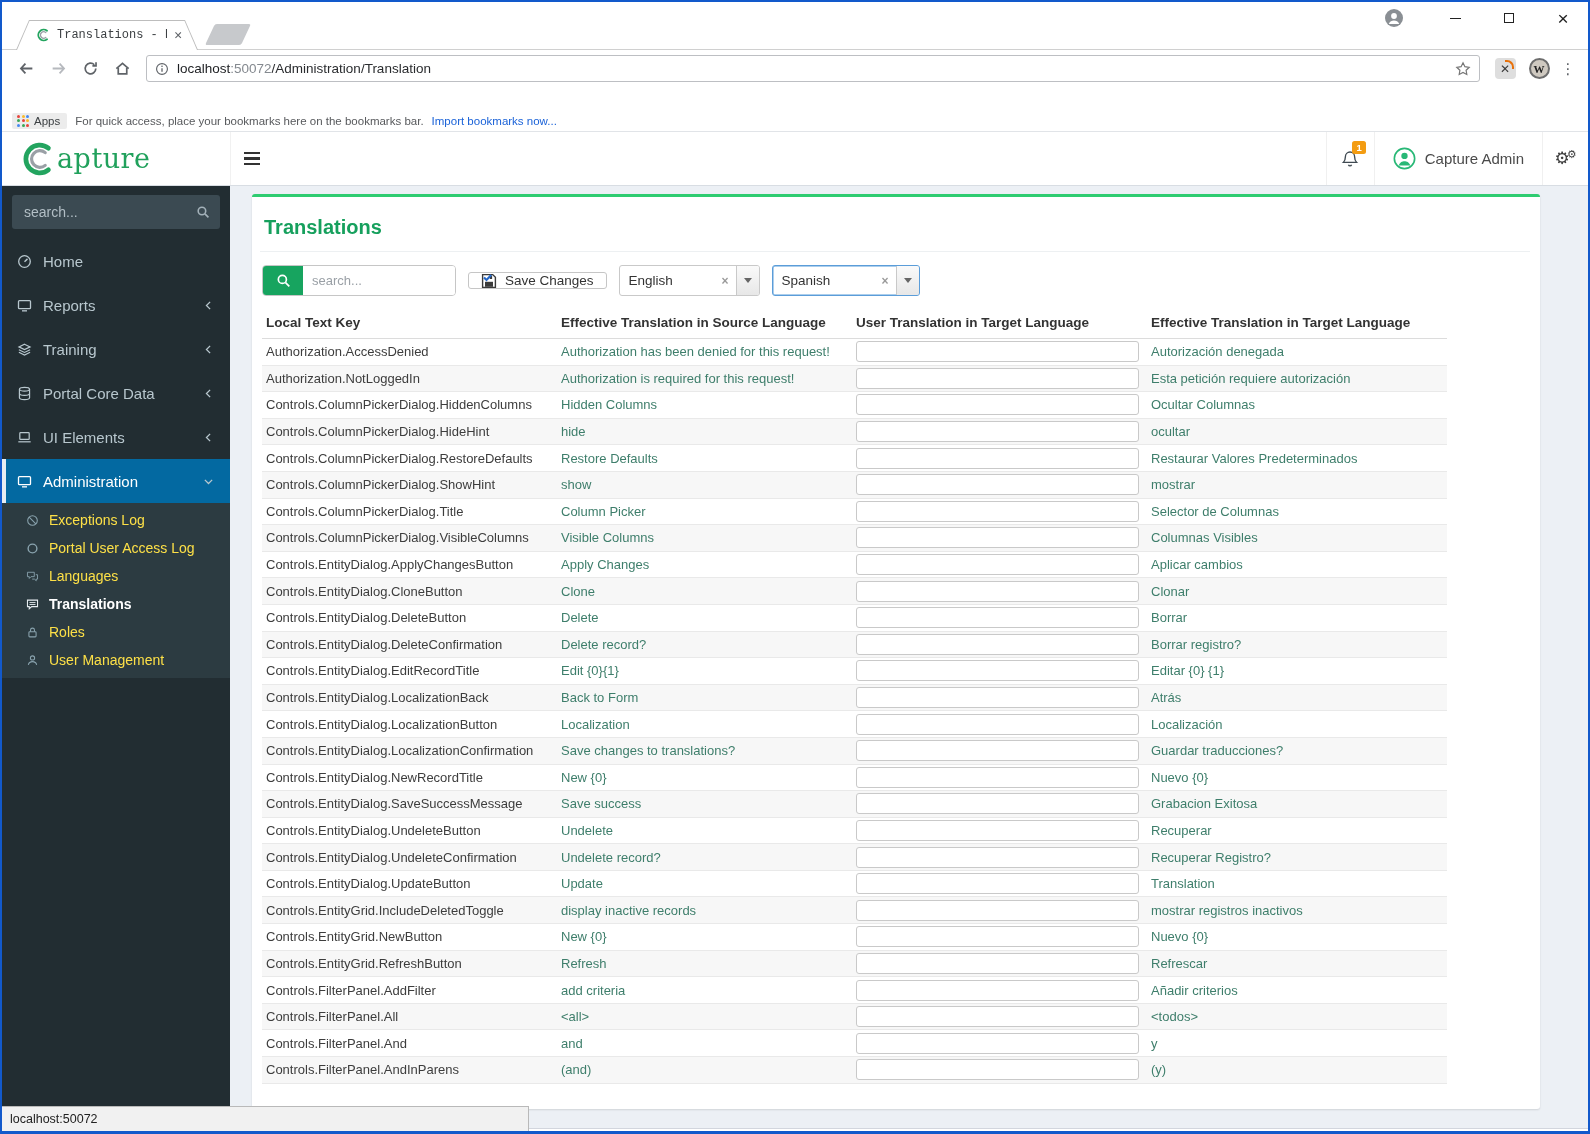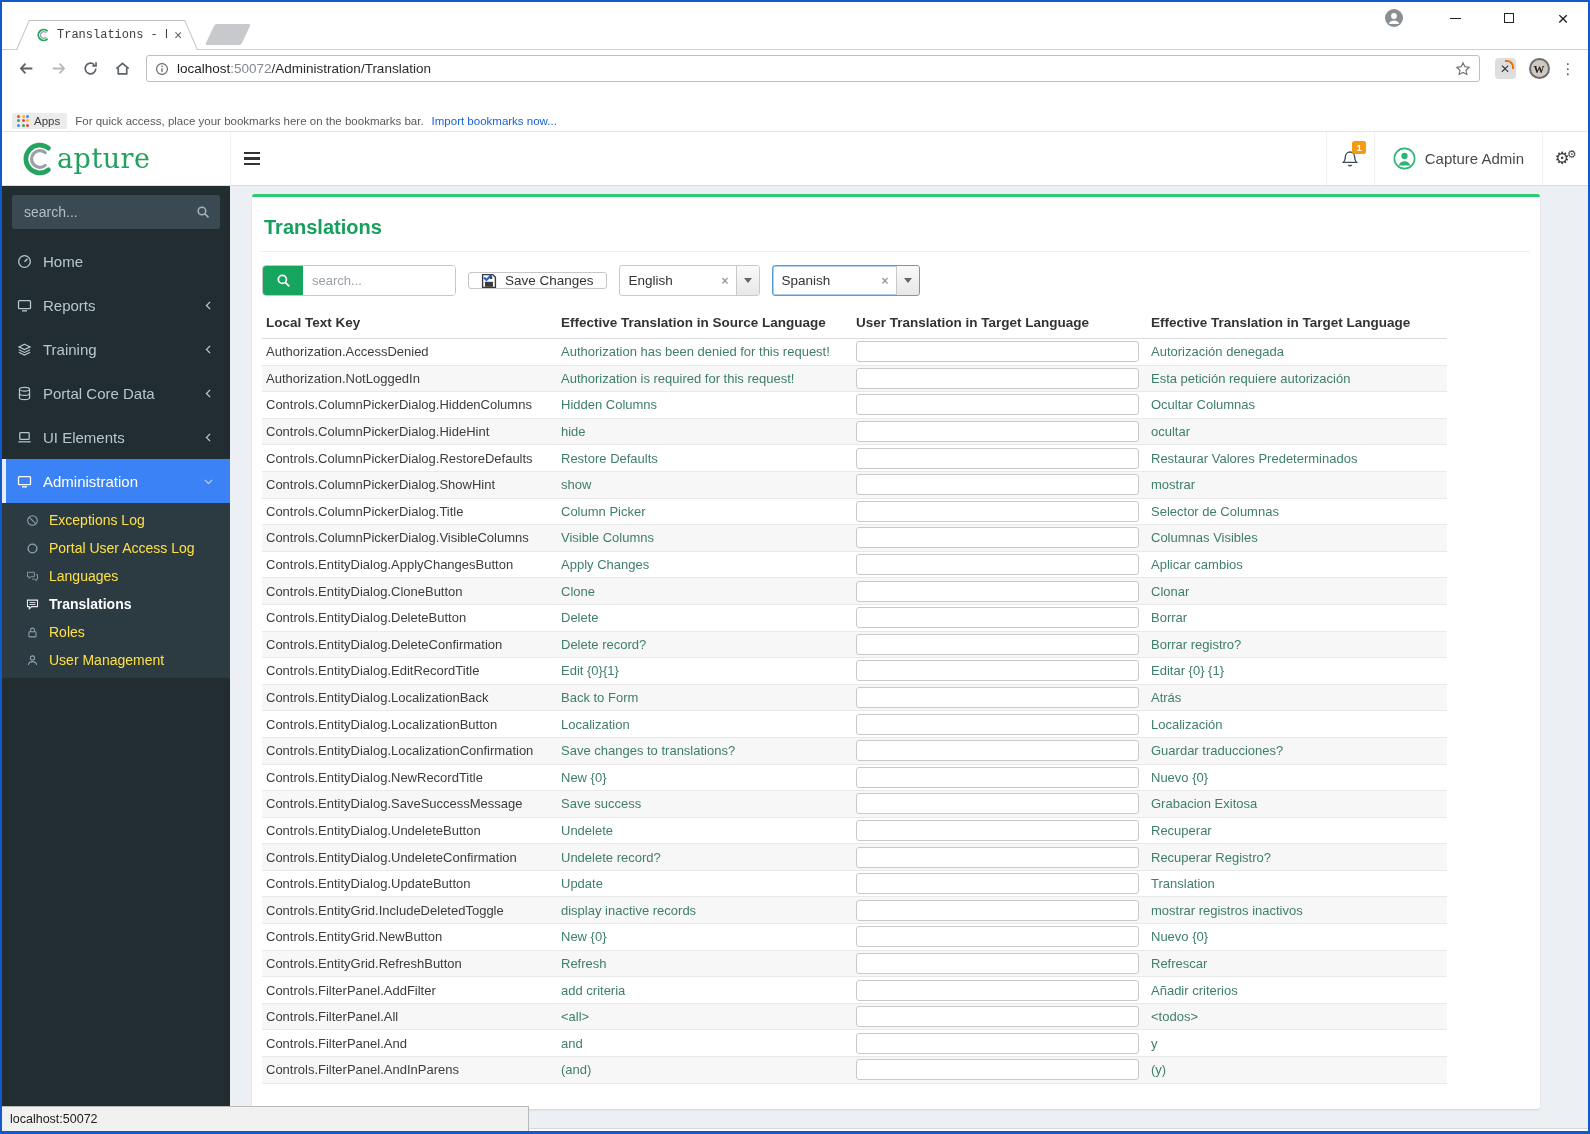--- a/index.html
+++ b/index.html
@@ -79,21 +79,21 @@
   .app-body { flex:1; display:flex; min-height:0;border-radius:15px; }
   .sidebar { width:228px; background:#222d32; flex-shrink:0; }
   .side-search { position:relative; margin:9px 10px 10px 10px; }
   .side-search input { width:100%; height:34px; background:#3b4a52; border:none; border-radius:3px; color:#eee; font-size:14px; padding:0 32px 0 12px; outline:none; font-family:inherit; }
   .side-search input::placeholder { color:#b3bfc6; }
   .side-search .ic { position:absolute; right:10px; top:10px; width:14px; height:14px; color:#a3b1b9; }
   .nav-item { display:flex; align-items:center; height:44px; padding:0 15px; color:#b8c7ce; font-size:15px; cursor:default; }
   .nav-item .nav-icon { width:26px; color:#b8c7ce; }
   .nav-item .nav-icon .ic, .nav-item .nav-icon svg { width:15px; height:15px; }
   .nav-item .nav-chev { margin-left:auto; width:13px; height:13px; color:#b8c7ce; }
-  .nav-item.active { background:#3b82f6; color:#fff; border-left:4px solid #e7edf2; padding-left:11px; }
+  .nav-item.active { background:#0369a1; color:#fff; border-left:4px solid #e7edf2; padding-left:11px; }
   .nav-item.active .nav-icon { color:#fff; }
   .submenu { background:#2c3b41; padding:3px 0 4px 0; }
   .sub-item { display:flex; align-items:center; height:28px; padding:0 15px 0 24px; color:#fde047; font-size:14px; }
   .sub-item .sub-icon { width:23px; color:#8aa4af; }
   .sub-item .sub-icon svg { width:13px; height:13px; }
   .sub-item.active { color:#fff; font-weight:700; }
   .sub-item.active .sub-icon { color:#e8eef2; }
 
   .main { flex:1; background:#ecf0f5; padding:8px 48px 0 22px; overflow:hidden; }
   .card { background:#fff; border-top:3px solid #2ecc71; border-radius:3px; box-shadow:0 1px 2px rgba(0,0,0,.12); padding:10px 8px 16px 6px; min-height:915px; }

